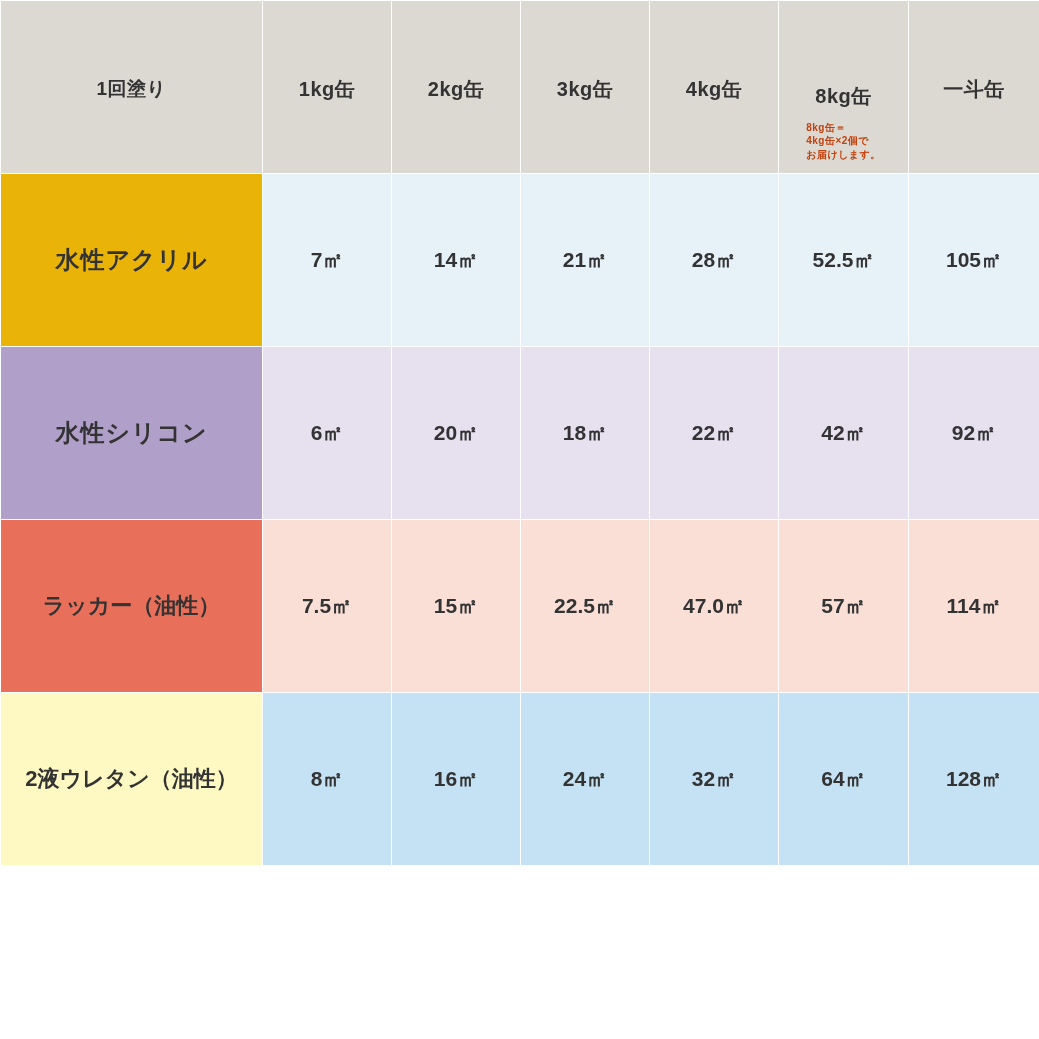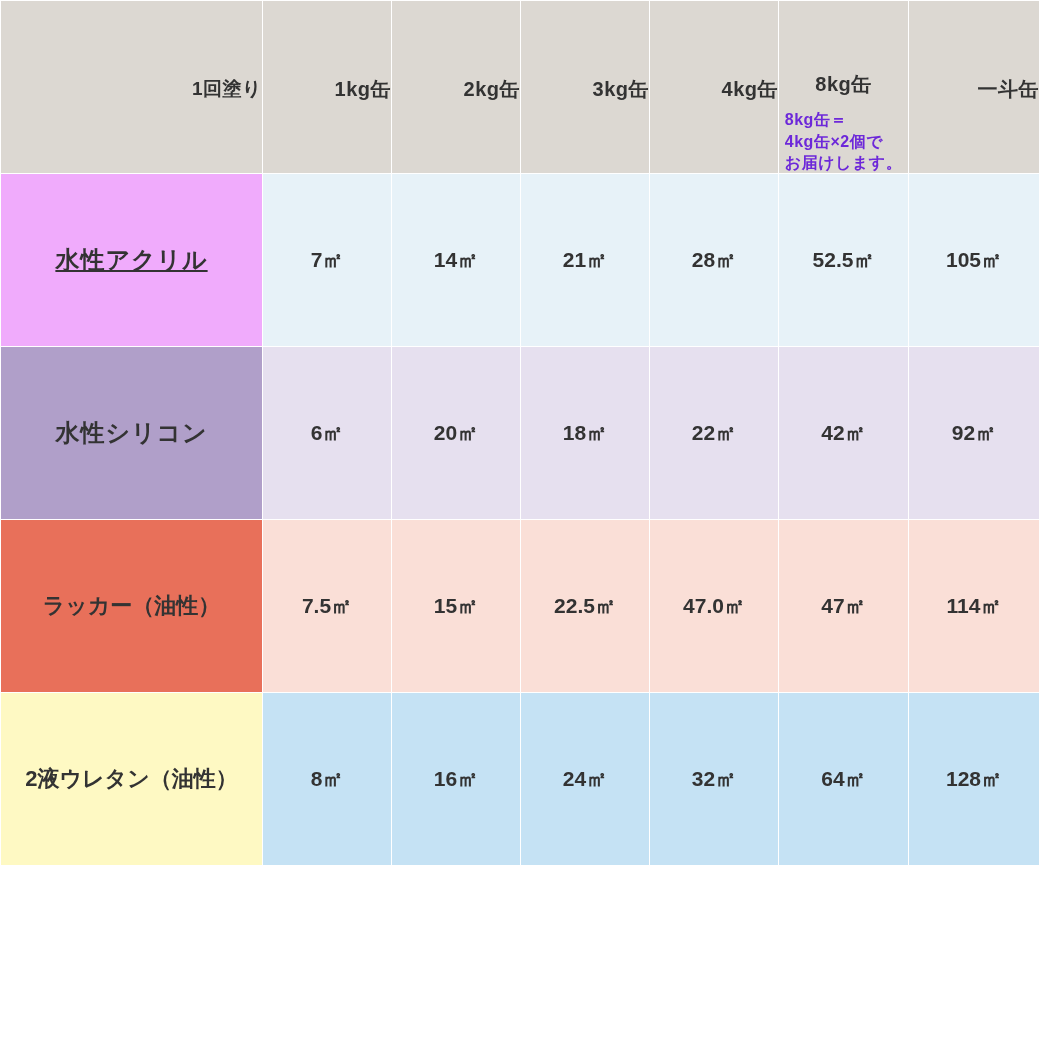--- a/index.html
+++ b/index.html
@@ -40,38 +40,37 @@
     letter-spacing: 0.5px;
   }
   .head-cell.label {
     background: #dcd8d2;
     font-size: 19px;
   }
   .head-inner {
     display: flex;
     flex-direction: column;
     align-items: center;
-    justify-content: flex-start;
+    justify-content: center;
     height: 172px;
     padding-top: 72px;
     box-sizing: border-box;
   }
   .head-inner.single {
     justify-content: center;
     padding-top: 4px;
-    align-items: flex-end;
   }
   .head-title { line-height: 1.1; }
   .head-note {
     margin-top: 14px;
-    font-size: 16px;
+    font-size: 10px;
     font-weight: bold;
     line-height: 1.35;
     text-align: left;
-    color: #6d28d9;
+    color: #c2410c;
     white-space: pre-line;
   }
 
   
   .data-row { height: 173px; }
   .row-label {
     font-size: 24px;
     font-weight: bold;
     letter-spacing: 1px;
     color: #2e2e2e;
@@ -80,21 +79,21 @@
     font-size: 22px;
     letter-spacing: 0;
   }
   .cell-val {
     font-size: 21px;
     font-weight: bold;
     color: #333333;
   }
 
   
-  .r-acrylic .row-label { background: #f0abfc; text-decoration: underline; }
+  .r-acrylic .row-label { background: #eab308; }
   .r-acrylic .cell-val  { background: #e7f2f8; }
 
   .r-matte .row-label { background: #f6c06a; }
   .r-matte .cell-val  { background: #fceedb; }
 
   .r-silicone .row-label { background: #b09fc9; }
   .r-silicone .cell-val  { background: #e6e0ef; }
 
   .r-lacquer .row-label { background: #e8705a; }
   .r-lacquer .cell-val  { background: #fadfd7; }
@@ -175,21 +174,21 @@
       <td class="cell-val">22㎡</td>
       <td class="cell-val">42㎡</td>
       <td class="cell-val">92㎡</td>
     </tr>
     <tr class="data-row r-lacquer">
       <td class="row-label tight">ラッカー（油性）</td>
       <td class="cell-val">7.5㎡</td>
       <td class="cell-val">15㎡</td>
       <td class="cell-val">22.5㎡</td>
       <td class="cell-val">47.0㎡</td>
-      <td class="cell-val">47㎡</td>
+      <td class="cell-val">57㎡</td>
       <td class="cell-val">114㎡</td>
     </tr>
     <tr class="data-row r-urethane">
       <td class="row-label tight">2液ウレタン（油性）</td>
       <td class="cell-val">8㎡</td>
       <td class="cell-val">16㎡</td>
       <td class="cell-val">24㎡</td>
       <td class="cell-val">32㎡</td>
       <td class="cell-val">64㎡</td>
       <td class="cell-val">128㎡</td>

